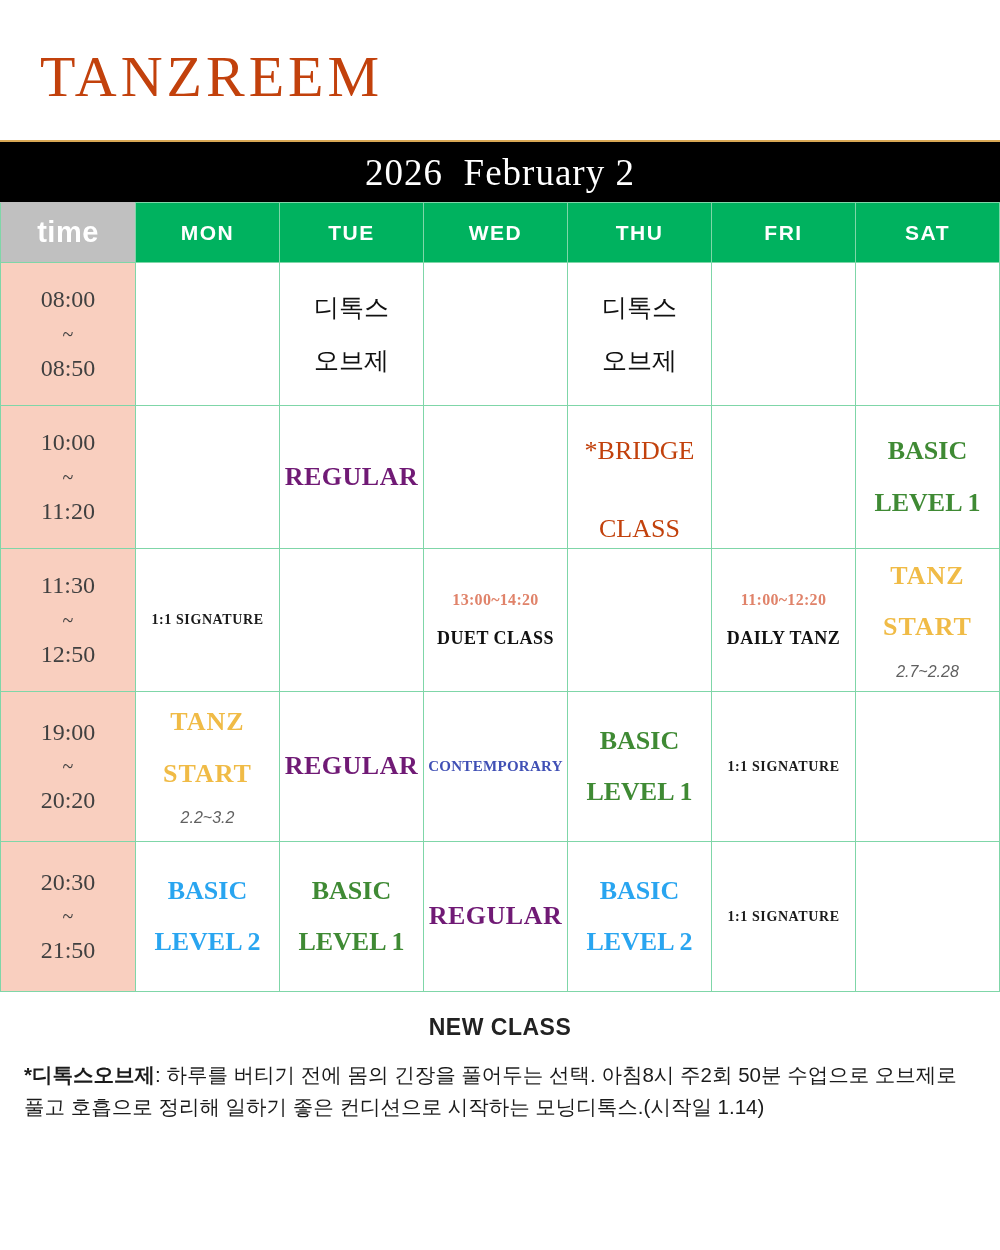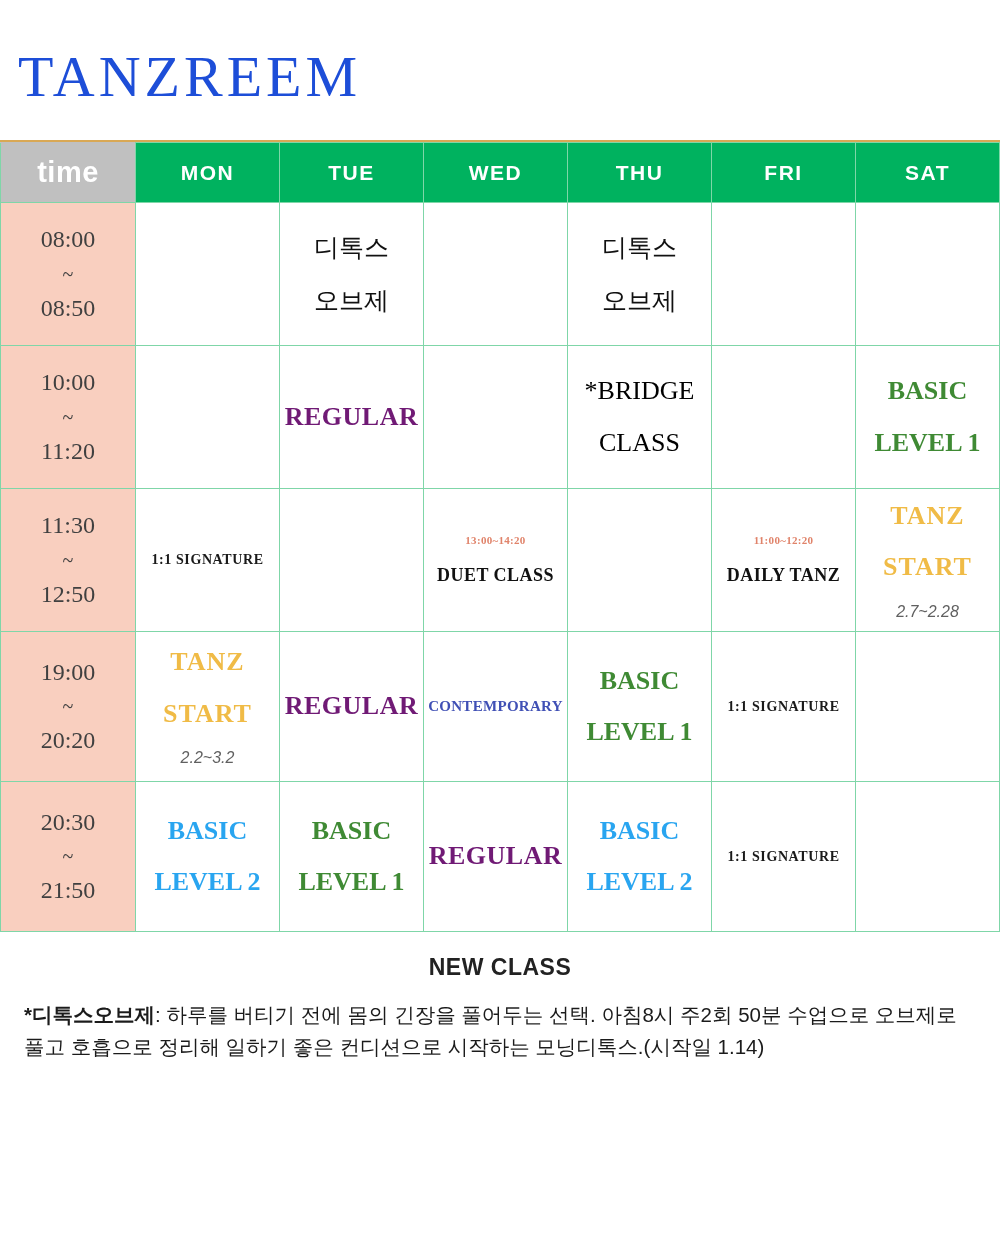--- a/index.html
+++ b/index.html
@@ -10,23 +10,24 @@
     overflow: hidden;
   }
   .page { position: relative; width: 1000px; height: 1250px; }
 
   
   .logo-wrap { height: 140px; display: flex; align-items: center; padding-left: 18px; }
   .logo {
     font-family: "Liberation Serif", serif;
     font-size: 58px;
     letter-spacing: 4px;
-    color: #1d4ed8;
+    color: #c2410c;
     line-height: 1;
     padding-top: 14px;
+    margin-left: 22px;
   }
 
   
   .banner-rule { height: 2px; background: #d9a855; }
   .banner {
     height: 60px; background: #000000;
     display: flex; align-items: center; justify-content: center;
   }
   .banner-title {
     color: #ffffff;
@@ -92,35 +93,35 @@
   
   .kr {
     font-family: "Liberation Sans", sans-serif;
     font-size: 25px; color: #111111; line-height: 1.35;
   }
   .serif-big {
     font-family: "Liberation Serif", serif;
     font-size: 26px; line-height: 1.25;
   }
   .regular { color: #701a75; font-weight: bold; letter-spacing: 0.5px; }
-  .bridge  { color: #000000; }
+  .bridge  { color: #c2410c; margin-top: 26px; }
   .green   { color: #3f8a34; font-weight: bold; }
   .blue    { color: #29a5f0; font-weight: bold; }
   .gold    { color: #f0bb46; font-weight: bold; letter-spacing: 1px; }
   .contemporary {
     font-family: "Liberation Serif", serif;
     font-size: 15px; font-weight: bold; color: #4050b5; letter-spacing: 0.3px;
   }
   .sig {
     font-family: "Liberation Serif", serif;
     font-size: 14px; font-weight: bold; color: #1a1a1a; letter-spacing: 0.6px; text-align: right;
   }
   .subtime {
     font-family: "Liberation Serif", serif;
-    font-size: 11px; font-weight: bold; color: #e0836a; letter-spacing: 0.3px;
+    font-size: 16px; font-weight: bold; color: #e0836a; letter-spacing: 0.3px;
   }
   .subname {
     font-family: "Liberation Serif", serif;
     font-size: 18px; font-weight: bold; color: #111111; letter-spacing: 0.5px;
   }
   .daterange {
     font-family: "Liberation Sans", sans-serif;
     font-size: 16px; font-style: italic; color: #606060;
   }
 
@@ -136,20 +137,23 @@
 </head>
 <body>
 
 <div class="page">
 
   <div class="logo-wrap">
     <div class="logo">TANZREEM</div>
   </div>
 
   <div class="banner-rule"></div>
+  <div class="banner">
+    <div class="banner-title">2026  February 2</div>
+  </div>
 
   <table class="schedule">
     <colgroup>
       <col class="c-time">
         <col class="c-day">
         <col class="c-day">
         <col class="c-day">
       <col class="c-day">
         <col class="c-day">
         <col class="c-day">

